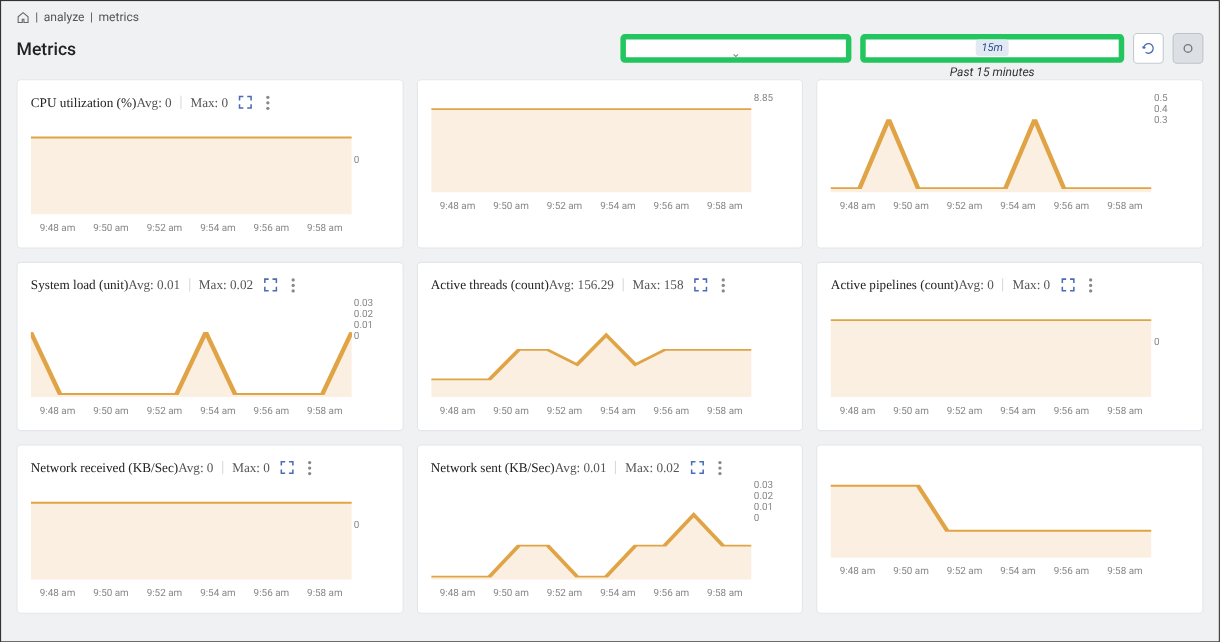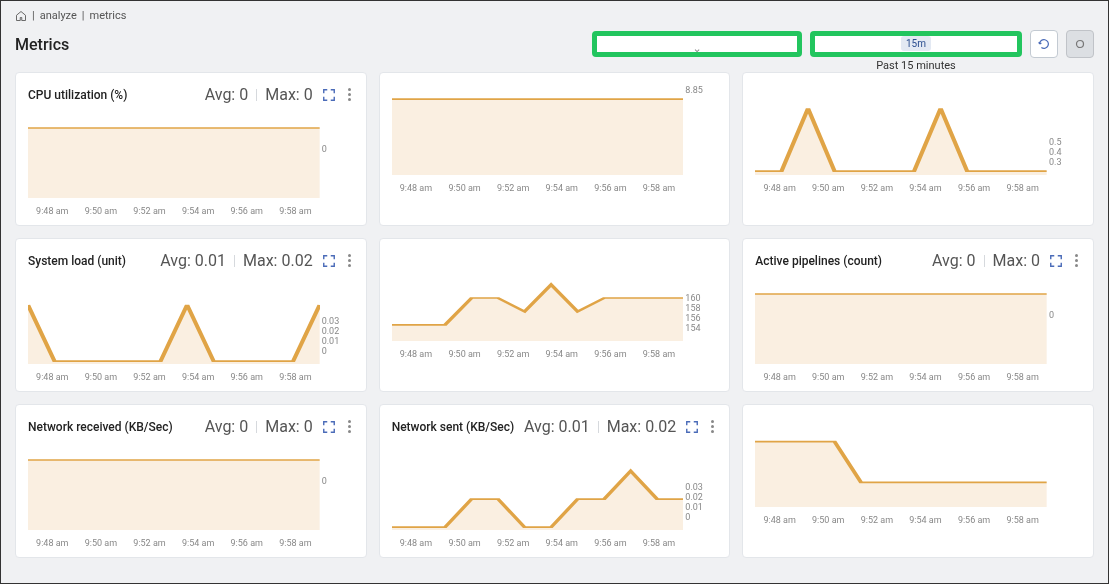--- a/index.html
+++ b/index.html
@@ -6,36 +6,36 @@
 body { font-family: -apple-system, BlinkMacSystemFont, "Segoe UI", Roboto, sans-serif; background: #f0f1f3; color: #333; font-size: 12px; }
 .page { width: 1109px; height: 584px; border: 1px solid #333; overflow: hidden; position: relative; }
 .breadcrumb { padding: 8px 14px 0; color: #555; font-size: 11px; display: flex; align-items: center; gap: 5px; }
 .breadcrumb .home-icon { width: 12px; height: 12px; }
 .header-row { padding: 8px 14px 0; display: flex; align-items: center; justify-content: space-between; }
 .page-title { font-size: 16px; font-weight: 500; color: #222; }
 .controls { display: flex; align-items: center; gap: 8px; }
 .select { background: #fff; border: 5px solid #22c55e; border-radius: 4px; height: 26px; display: flex; align-items: center; padding: 0 8px; gap: 6px; color: #333; font-size: 11px; flex-direction: column; }
 .select.host { width: 210px; justify-content: space-between; }
 .select.host span:first-child { overflow: hidden; text-overflow: ellipsis; white-space: nowrap; }
-.select.time { width: 212px; gap: 8px; }
+.select.time { width: 240px; gap: 8px; font-style: italic; }
 .badge-15m { background: #e3e9f3; border-radius: 3px; padding: 2px 5px; color: #2a4d8f; font-size: 10px; }
 .chev { color: #888; font-size: 11px; }
 .icon-btn { width: 28px; height: 28px; border: 1px solid #c3cad2; border-radius: 4px; background: #fff; display: flex; align-items: center; justify-content: center; color: #555; }
 .icon-btn.dk { background: #dcdfe3; border-color: #c0c3c8; }
 .grid { display: grid; grid-template-columns: repeat(3, 1fr); gap: 12px; padding: 14px; }
 .card { background: #fff; border: 1px solid #e3e6ea; border-radius: 4px; padding: 12px 12px 8px; position: relative; height: 154px; }
-.card-head { display: flex; align-items: center; justify-content: space-between; margin-bottom: 4px; }
+.card-head { display: flex; align-items: center; justify-content: flex-start; margin-bottom: 4px; font-family: Liberation Serif, serif; }
 .card-title { font-size: 12px; font-weight: 500; color: #222; }
-.card-meta { display: flex; align-items: center; gap: 8px; color: #555; font-size: 16px; }
+.card-meta { display: flex; align-items: center; gap: 8px; color: #555; font-size: 12px; }
 .card-meta .sep { width: 1px; height: 12px; background: #d6d9dd; }
 .expand-icon { width: 16px; height: 16px; display: flex; align-items: center; justify-content: center; color: #4a6bb8; }
 .more-icon { display: flex; flex-direction: column; gap: 2px; padding: 0 3px; }
 .more-icon i { width: 3px; height: 3px; background: #888; border-radius: 50%; display: block; }
 .chart-wrap { position: relative; height: 110px; }
-.ylabels { position: absolute; right: 0; top: 0; height: 82px; display: flex; flex-direction: column; justify-content: flex-end; font-size: 9px; color: #888; align-items: flex-start; width: 32px; }
+.ylabels { position: absolute; right: 0; top: 0; height: 82px; display: flex; flex-direction: column; justify-content: flex-start; font-size: 9px; color: #888; align-items: flex-start; width: 32px; }
 .plot { position: absolute; left: 0; right: 34px; top: 0; bottom: 20px; }
 .plot svg { width: 100%; height: 100%; display: block; }
 .xlabels { position: absolute; left: 0; right: 34px; bottom: 2px; display: flex; justify-content: space-around; font-size: 9px; color: #888; margin-top: 36px; }
 .area { fill: rgba(230, 168, 86, 0.18); stroke: none; }
 .line { fill: none; stroke: #e0a446; stroke-width: 1.5; }
 </style>
 </head>
 <body>
 
 <div class="page">
@@ -196,32 +196,44 @@
             <span>9:48 am</span>
             <span>9:50 am</span>
             <span>9:52 am</span>
             <span>9:54 am</span>
             <span>9:56 am</span>
             <span>9:58 am</span>
           </div>
         </div>
       </div>
       <div class="card">
+        <div class="card-head">
+          <div class="card-title">Active threads (count)</div>
+          <div class="card-meta">
+            <span>Avg: 156.29</span>
+            <span class="sep"></span>
+            <span>Max: 158</span>
+            <span class="expand-icon">
+              <svg viewBox="0 0 16 16" width="14" height="14">
+                <path d="M2 6 L2 2 L6 2 M10 2 L14 2 L14 6 M14 10 L14 14 L10 14 M6 14 L2 14 L2 10" fill="none" stroke="#4a6bb8" stroke-width="1.6"></path>
+              </svg>
+            </span>
+            <span class="more-icon">
+              <i></i>
+              <i></i>
+              <i></i>
+            </span>
+          </div>
+        </div>
         <div class="chart-wrap">
           <div class="plot">
             <svg viewBox="0 0 100 80" preserveAspectRatio="none">
               <path class="area" d="M0.00 65.67 L9.09 65.67 L18.18 65.67 L27.27 41.79 L36.36 41.79 L45.45 53.73 L54.55 29.85 L63.64 53.73 L72.73 41.79 L81.82 41.79 L90.91 41.79 L100.00 41.79 L100 80 L0 80 Z"></path>
               <path class="line" d="M0.00 65.67 L9.09 65.67 L18.18 65.67 L27.27 41.79 L36.36 41.79 L45.45 53.73 L54.55 29.85 L63.64 53.73 L72.73 41.79 L81.82 41.79 L90.91 41.79 L100.00 41.79 "></path>
             </svg>
-          </div>
-          <div class="ylabels">
-            <span>160</span>
-            <span>158</span>
-            <span>156</span>
-            <span>154</span>
           </div>
           <div class="xlabels">
             <span>9:48 am</span>
             <span>9:50 am</span>
             <span>9:52 am</span>
             <span>9:54 am</span>
             <span>9:56 am</span>
             <span>9:58 am</span>
           </div>
         </div>

